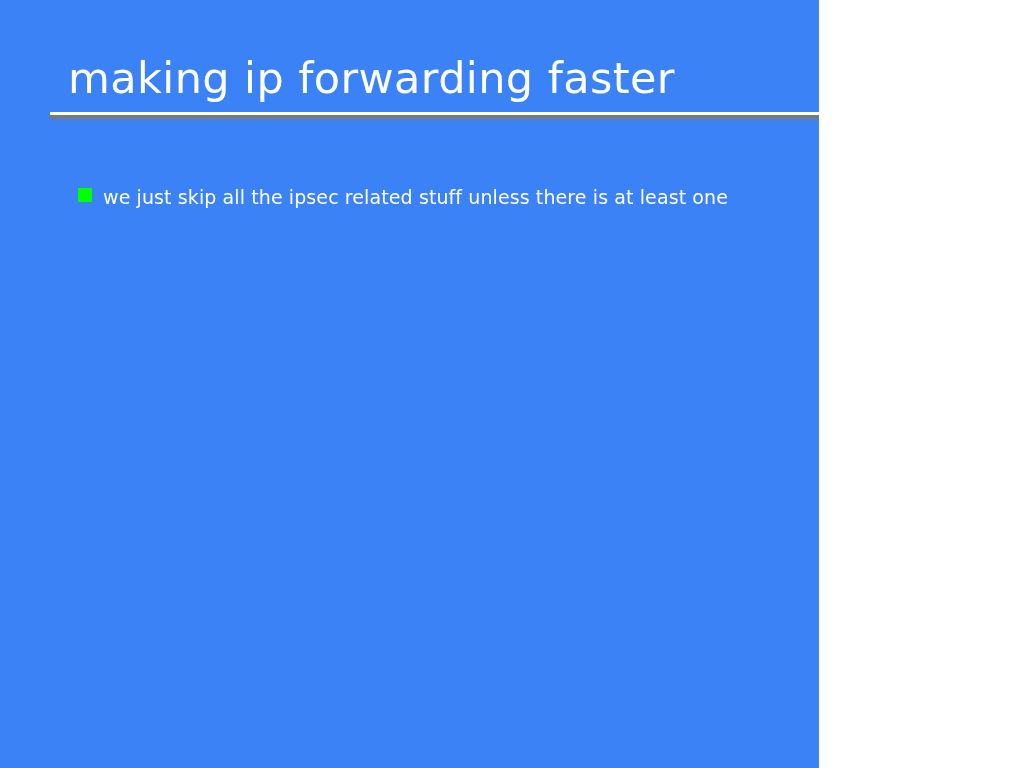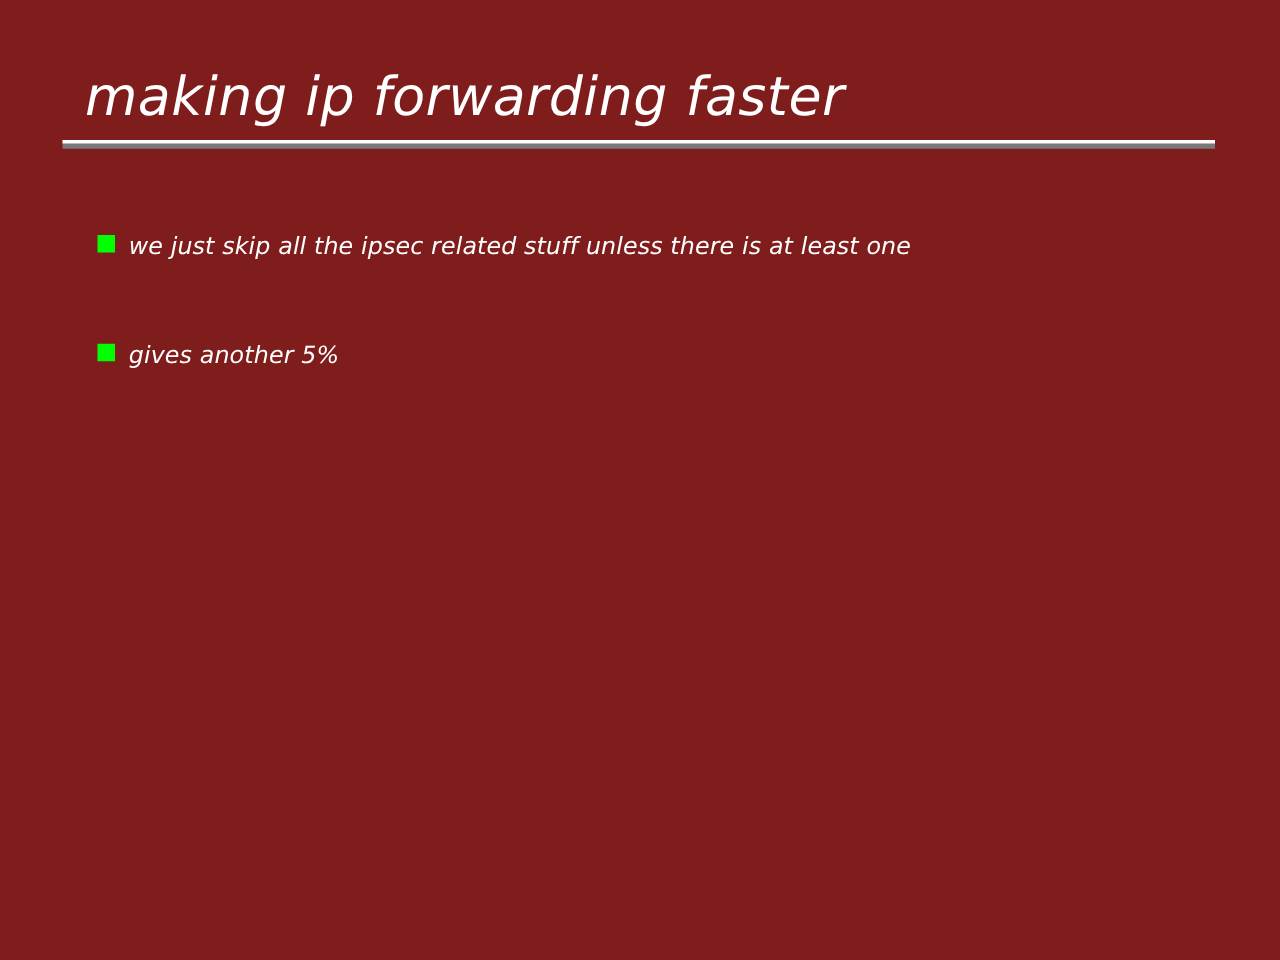--- a/index.html
+++ b/index.html
@@ -8,25 +8,24 @@
   }
   body {
     width: 1024px;
     height: 768px;
     overflow: hidden;
     font-family: "DejaVu Sans", sans-serif;
   }
 
   #slide {
     position: relative;
-    width: 1024px;
+    width: 819px;
     height: 768px;
-    background: #7f1d1d;
+    background: #3b82f6;
     overflow: hidden;
-    font-style: italic;
   }
 
   
   #title-block {
     position: absolute;
     left: 50px;
     top: 52px;
     width: 924px;
   }
 
@@ -125,20 +124,16 @@
     <div class="rule-shadow"></div>
   </div>
 
   <div id="body-block">
 
     <div class="bullet-item" id="bullet-0">
       <span class="bullet-marker"></span>
       <span class="bullet-text">we just skip all the ipsec related stuff unless there is at least one</span>
     </div>
 
-    <div class="bullet-item" id="bullet-1">
-      <span class="bullet-marker"></span>
-      <span class="bullet-text">gives another 5%</span>
-    </div>
 
   </div>
 
 </div>
 
 </body></html>

